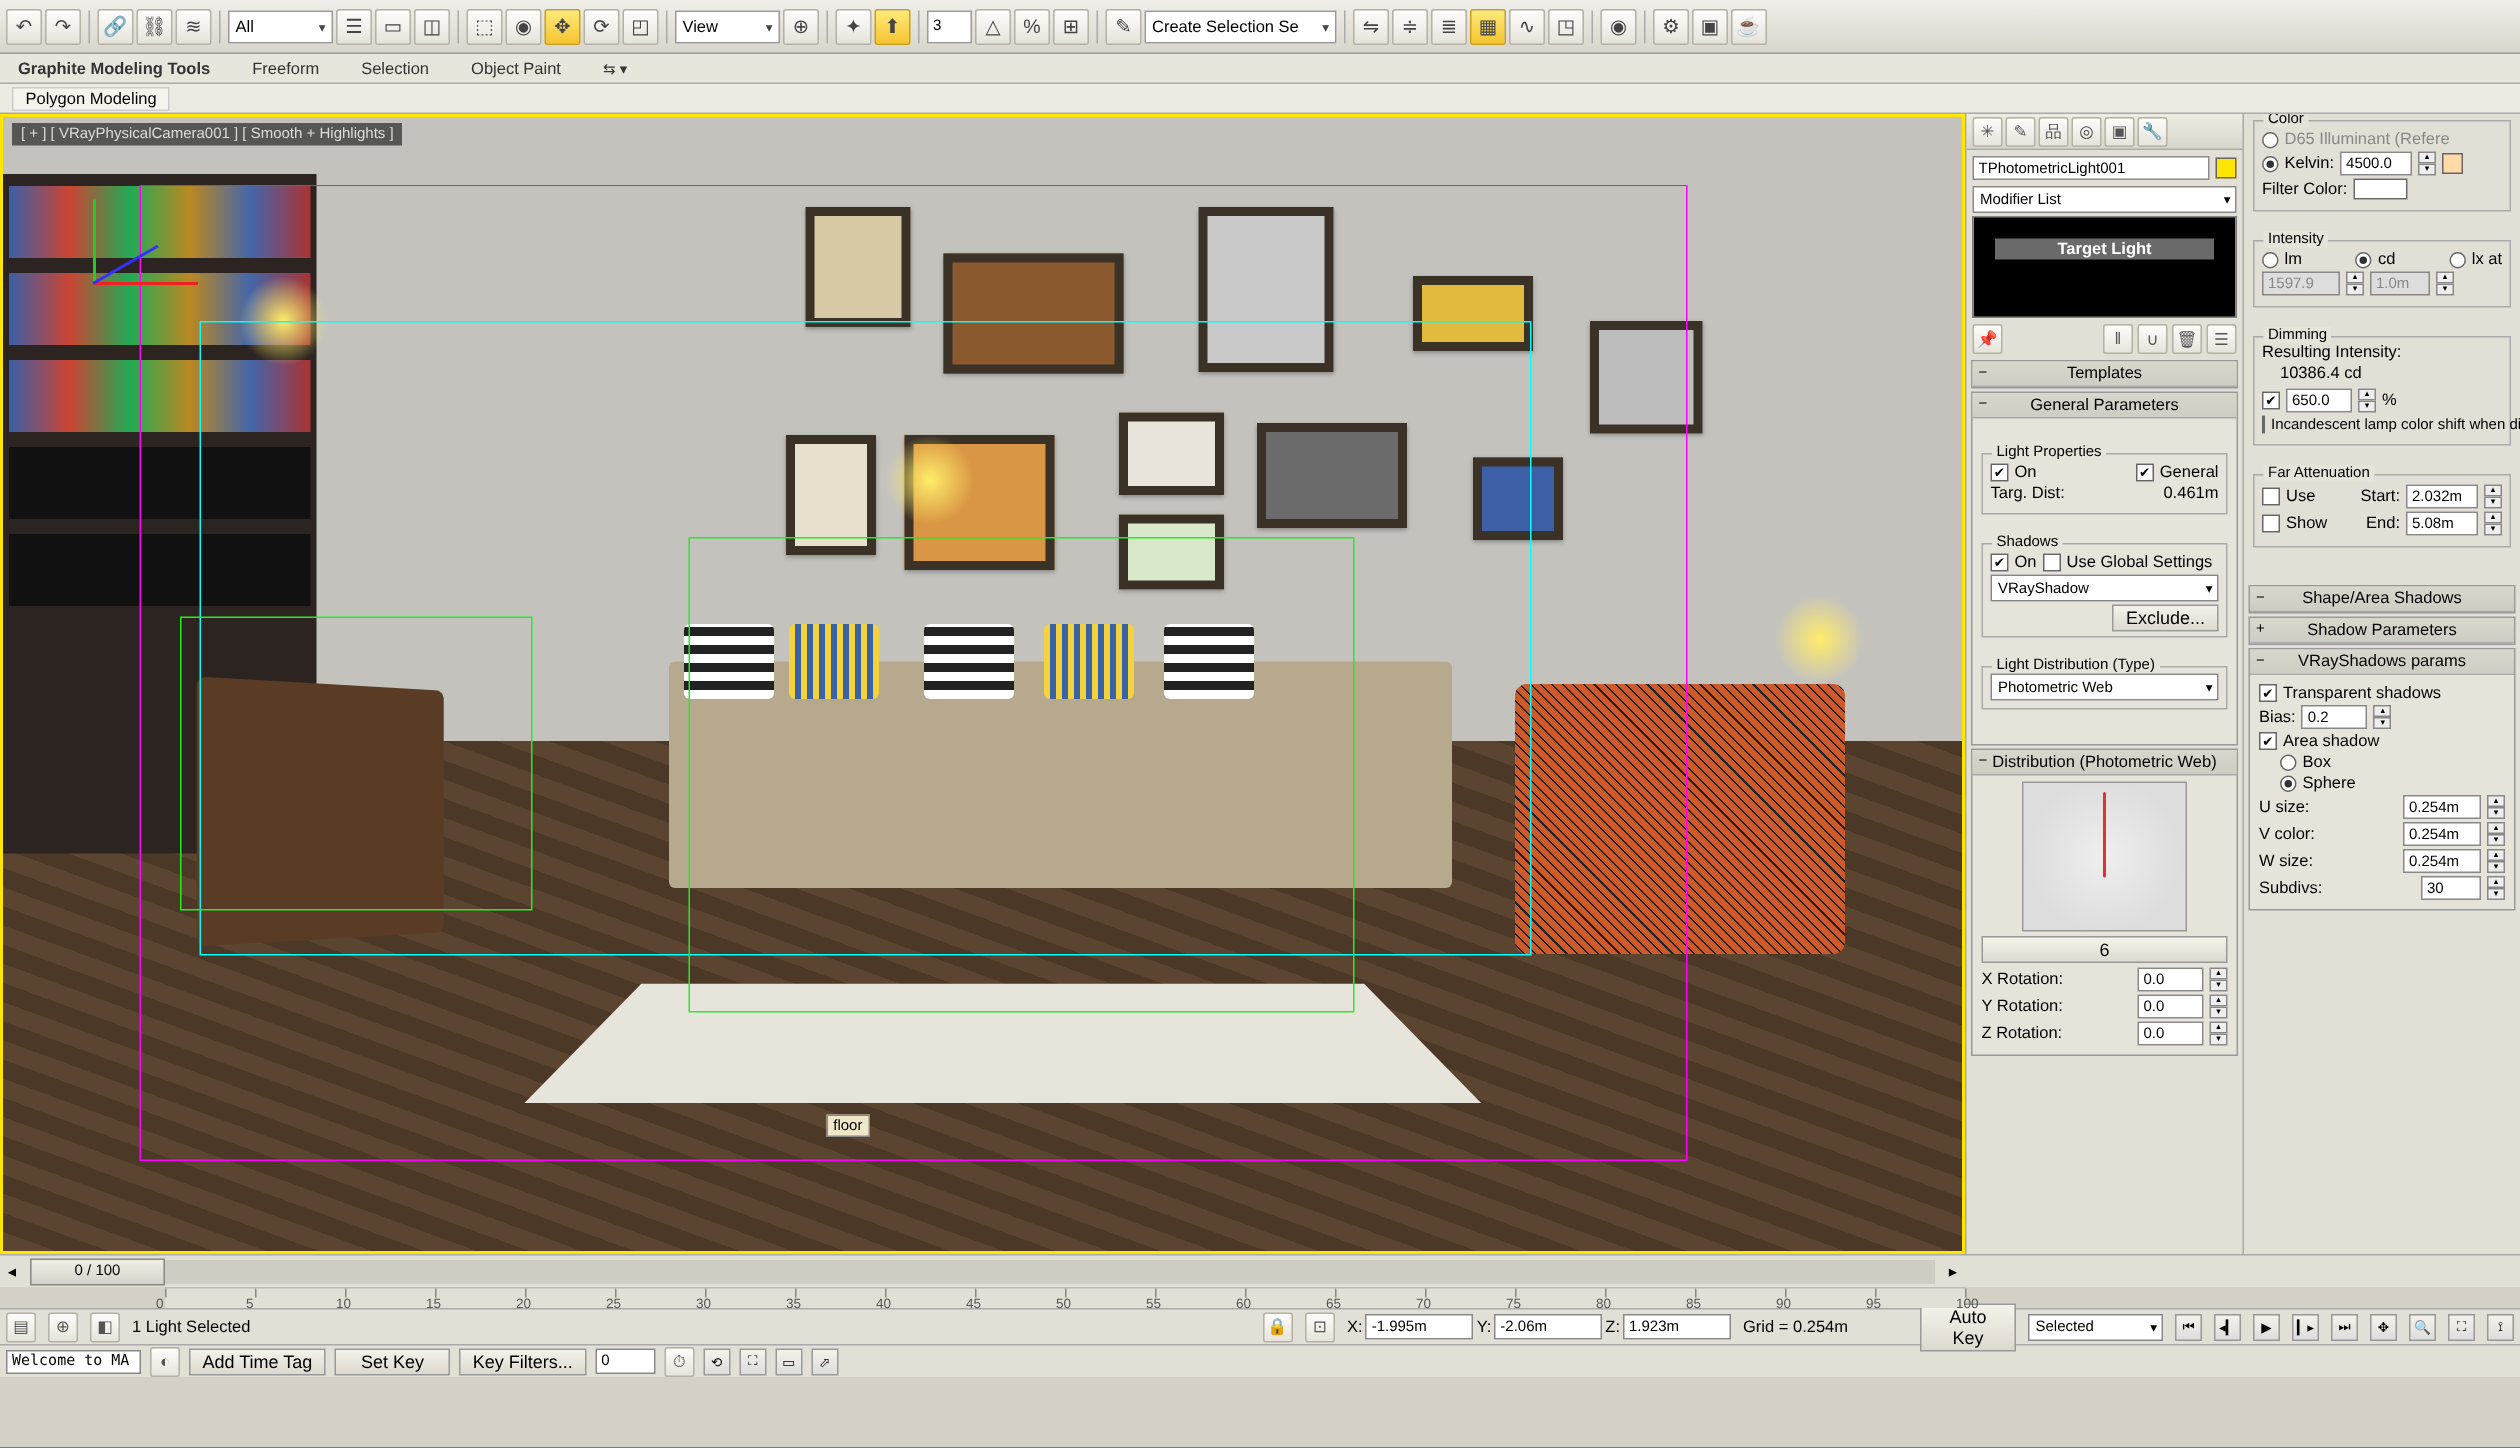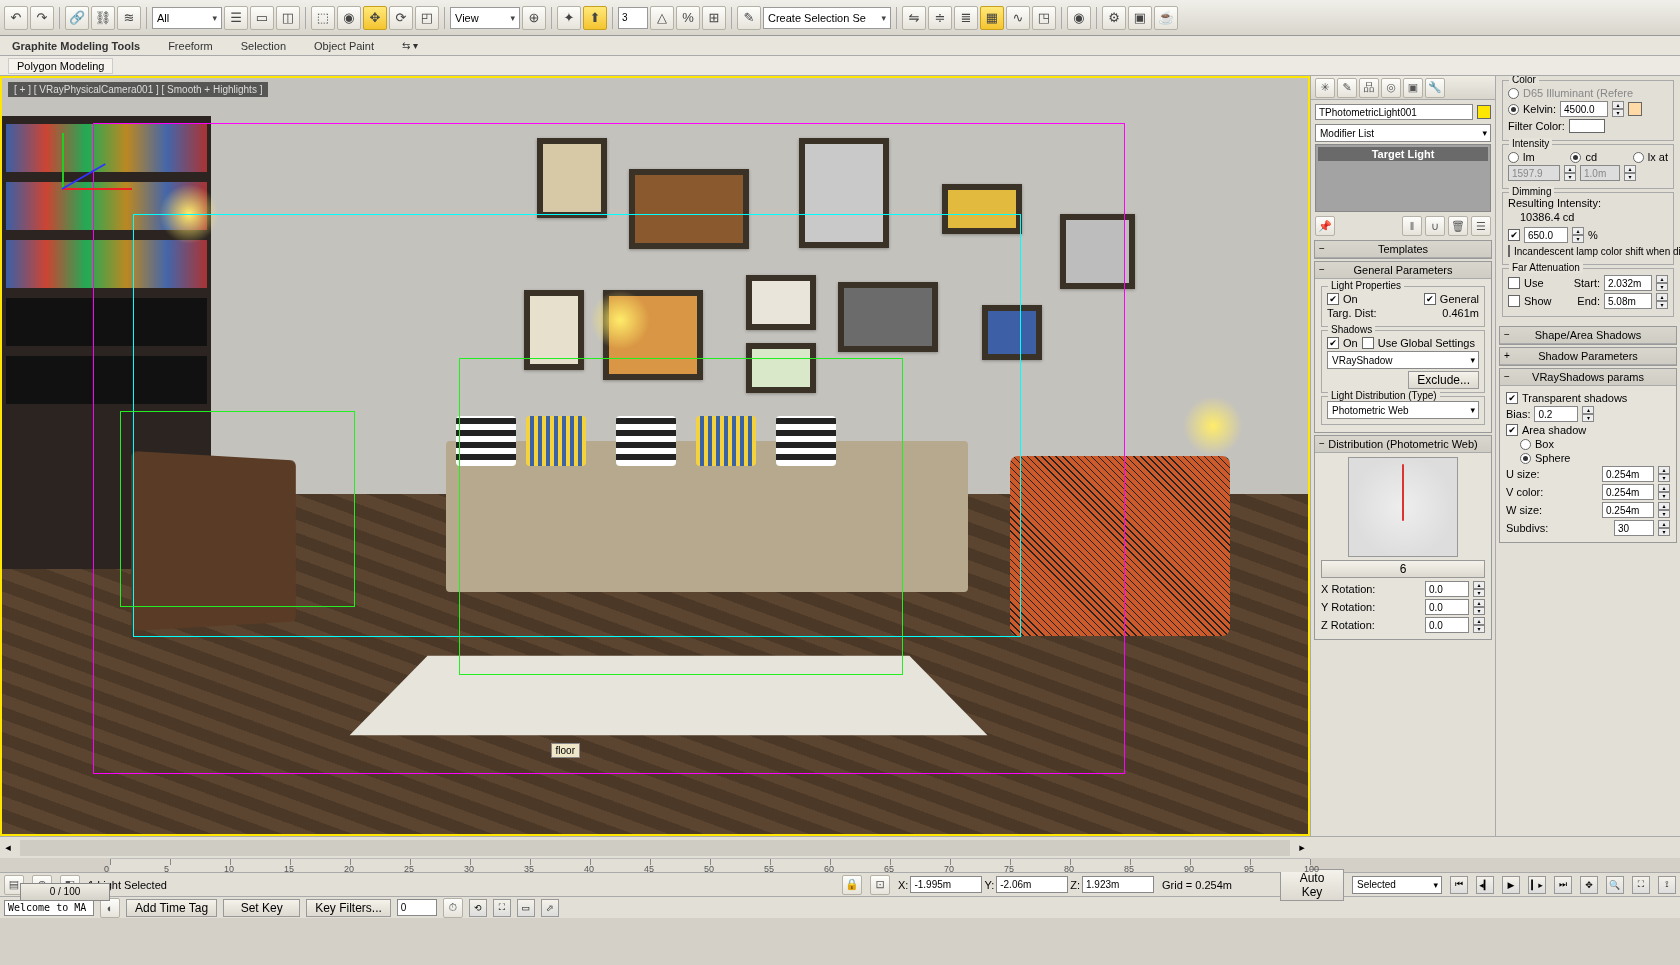--- a/index.html
+++ b/index.html
@@ -54,36 +54,36 @@
 .rollbody { padding: 4px 6px; font-size: 11px; }
 .field { display:flex; align-items:center; gap:4px; margin: 2px 0; }
 .field label { flex: 0 0 auto; }
 .txt { border: 1px solid #888; background:#fff; height:16px; padding: 0 3px; font-size:10px; display:flex; align-items:center; }
 .txt.dis { background:#ddd; color:#888; }
 .spin { width: 12px; display:flex; flex-direction:column; }
 .spin div { height:8px; border:1px solid #888; background:#eee; font-size:6px; text-align:center; line-height:6px; }
 .chk { width:12px; height:12px; border:1px solid #666; background:#fff; display:inline-flex; align-items:center; justify-content:center; font-size:9px; }
 .radio { width:11px; height:11px; border:1px solid #666; border-radius:50%; background:#fff; display:inline-flex; align-items:center; justify-content:center; }
 .radio.on::after { content:""; width:5px; height:5px; background:#333; border-radius:50%; }
-.group { border:1px solid #aaa; margin:3px 0; padding: 4px 5px 5px; position:relative; }
+.group { border:1px solid #aaa; margin:19px 0; padding: 4px 5px 5px; position:relative; }
 .group > .glabel { position:absolute; top:-7px; left:6px; background:#e6e3db; padding:0 3px; font-size:10px; }
 .swatch { width:14px; height:14px; border:1px solid #666; }
-.tgtbox { height:68px; border:1px solid #888; background:#a3a3a3; margin:2px 0; padding:2px; }
+.tgtbox { height:68px; border:1px solid #888; background:#000000; margin:2px 0; padding:14px; }
 .tgtactive { background:#6a6a6a; color:#fff; padding:1px 4px; font-weight:bold; text-align:center; }
 .photoweb { width:110px; height:100px; margin:0 auto; border:1px solid #999; background: radial-gradient(circle,#eee 0%,#ddd 70%); position:relative; }
 .photoweb::before { content:""; position:absolute; left:50%; top:6%; width:2px; height:58%; background:#d33; transform:translateX(-1px); border-radius:2px; }
 
 .combo { border:1px solid #888; background:#fff; height:18px; display:flex; align-items:center; padding:0 16px 0 4px; position:relative; font-size:10px; }
 .combo::after { content:"▾"; position:absolute; right:3px; font-size:9px; }
 .btn { border:1px solid #999; background:linear-gradient(#f4f2ea,#ddd9d0); padding:1px 8px; font-size:12px; text-align:center; }
 
 
 .trackbar { height: 22px; background: #e2dfd7; border-top: 1px solid #aaa; display:flex; align-items:center; }
 .slider { flex:1; height:16px; background:#cfccc3; position:relative; margin:0 4px; }
-.slider .knob { position:absolute; left:0; top:-1px; width:90px; height:18px; background:linear-gradient(#f0ede5,#d5d2c9); border:1px solid #888; text-align:center; font-size:10px; line-height:16px;margin-top:44px; }
+.slider .knob { position:absolute; left:0; top:-1px; width:90px; height:18px; background:linear-gradient(#f0ede5,#d5d2c9); border:1px solid #888; text-align:center; font-size:10px; line-height:16px; }
 .ruler { height:14px; background:#e2dfd7; border-top:1px solid #bbb; position:relative; margin-left: 110px; margin-right: 370px; }
 .tick { position:absolute; top:0; width:1px; height:6px; background:#888; }
 .tick.lbl::after { content: attr(data-v); position:absolute; top:5px; left:-6px; font-size:9px; color:#555; }
 
 .status { height: 24px; background:#e2dfd7; border-top:1px solid #aaa; display:flex; align-items:center; gap:8px; padding:0 4px; }
 .status .coords { display:flex; gap:2px; align-items:center; }
 .coordbox { width:72px; height:17px; border:1px solid #888; background:#fff; font-size:10px; display:flex; align-items:center; padding:0 3px; }
 .playbtn { width:18px; height:18px; border:1px solid #999; background:linear-gradient(#f4f2ea,#ddd); display:flex; align-items:center; justify-content:center; font-size:9px; }
 
 .bottombar { height:22px; background:#e2dfd7; border-top:1px solid #aaa; display:flex; align-items:center; gap:6px; padding:0 4px; }

